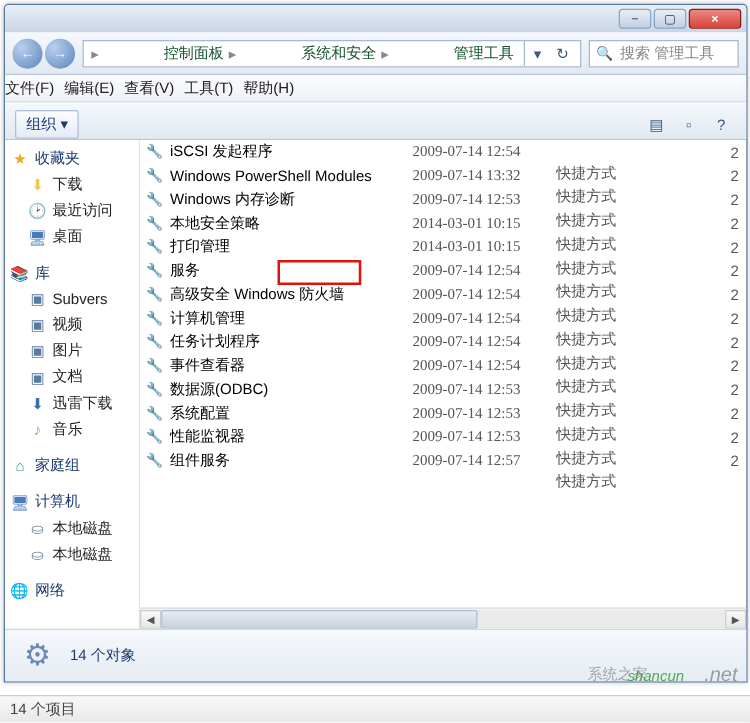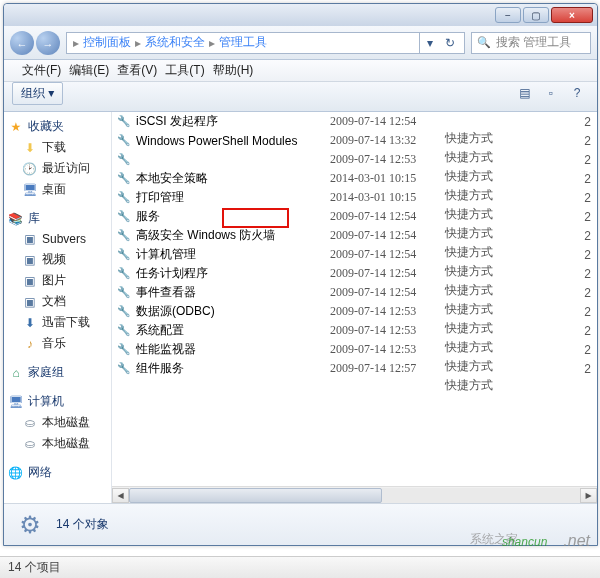--- a/index.html
+++ b/index.html
@@ -10,30 +10,30 @@
 .titlebar { height: 22px; background: linear-gradient(#e8eef6,#c9d5e6); display: flex; align-items: center; padding: 0 4px; border-radius: 4px 4px 0 0; }
 .titlebar .wbtns { margin-left: auto; display: flex; gap: 2px; }
 .wbtn { width: 26px; height: 16px; border-radius: 3px; display: flex; align-items: center; justify-content: center; font-size: 10px; }
 .wbtn.min, .wbtn.max { background: linear-gradient(#e8eef6,#c0d0e5); border: 1px solid #8aa4c4; color: #2a3a55; }
 .wbtn.close { background: linear-gradient(#e98983,#d8433a); border: 1px solid #8a1f1a; color: #fff; font-weight: bold; width: 42px; }
 
 .navbar { height: 34px; background: linear-gradient(#f5f8fc,#e2e9f1); border-bottom: 1px solid #b8c7da; display: flex; align-items: center; padding: 3px 6px; gap: 6px; }
 .navbtns { display: flex; gap: 2px; }
 .navcircle { width: 24px; height: 24px; border-radius: 50%; background: radial-gradient(circle at 30% 30%,#b7d0ef,#5e84bb); display: flex; align-items: center; justify-content: center; color: #fff; font-size: 11px; }
 .address { flex: 1; height: 22px; background: #fff; border: 1px solid #a7b7cd; display: flex; align-items: center; padding: 0 4px; }
-.crumb { display: flex; align-items: center; color: #3b82f6; padding: 0 2px; }
+.crumb { display: flex; align-items: center; color: #14532d; padding: 0 2px; margin-left: 48px; }
 .crumbsep { color: #888; padding: 0 2px; }
 .addrbtns { display: flex; border-left: 1px solid #a7b7cd; }
 .addrbtn { width: 20px; height: 20px; display: flex; align-items: center; justify-content: center; color: #375a88; }
 .search { width: 120px; height: 22px; background: #fff; border: 1px solid #a7b7cd; display: flex; align-items: center; padding: 0 4px; color: #888; gap: 4px; }
 .search .sicon { font-size: 11px; }
 
-.menubar { height: 22px; background: linear-gradient(#fbfcfe,#eef1f6); border-bottom: 1px solid #d0d8e2; display: flex; align-items: center; padding: 0 18px; gap: 8px; color: #222; }
-
-.toolbar { height: 30px; background: linear-gradient(#f5f8fc,#e2e9f1); border-bottom: 1px solid #b8c7da; display: flex; align-items: flex-start; padding: 0 8px; }
+.menubar { height: 22px; background: linear-gradient(#fbfcfe,#eef1f6); border-bottom: 1px solid #d0d8e2; display: flex; align-items: center; padding: 0 0; gap: 8px; color: #222; }
+
+.toolbar { height: 30px; background: linear-gradient(#f5f8fc,#e2e9f1); border-bottom: 1px solid #b8c7da; display: flex; align-items: flex-end; padding: 0 8px; }
 .toolbar .orgbtn { background: linear-gradient(#fcfdfe,#e4ebf3); border: 1px solid #aebfd5; padding: 2px 8px; border-radius: 2px; color: #1a3a6e; }
 .toolbar .tspacer { flex: 1; }
 .toolbar .tbtn { width: 24px; height: 22px; display: flex; align-items: center; justify-content: center; color: #3a5a88; margin-left: 2px; }
 
 .content { flex: 1; display: flex; overflow: hidden; }
 .sidebar { width: 108px; background: #fff; border-right: 1px solid #e0e5ec; overflow: hidden; padding: 4px 2px; }
 .snode { display: flex; align-items: center; padding: 2px 2px; color: #222; gap: 4px; }
 .snode.fav { color: #1a3a6e; font-weight: 500; }
 .sicon { width: 16px; height: 16px; display: inline-flex; align-items: center; justify-content: center; font-size: 12px; }
 .sicon.star { color: #f5a623; }
@@ -224,20 +224,21 @@
               <span class="ficon">🔧</span>
               <span>Windows PowerShell Modules</span>
             </div>
             <div class="cell-date">2009-07-14 13:32</div>
             <div class="cell-type">快捷方式</div>
             <div class="cell-size">2</div>
           </div>
           <div class="row">
             <div class="cell-name">
               <span class="ficon">🔧</span>
+              <span>Windows 内存诊断</span>
             </div>
             <div class="cell-date">2009-07-14 12:53</div>
             <div class="cell-type">快捷方式</div>
             <div class="cell-size">2</div>
           </div>
           <div class="row">
             <div class="cell-name">
               <span class="ficon">🔧</span>
               <span>本地安全策略</span>
             </div>

